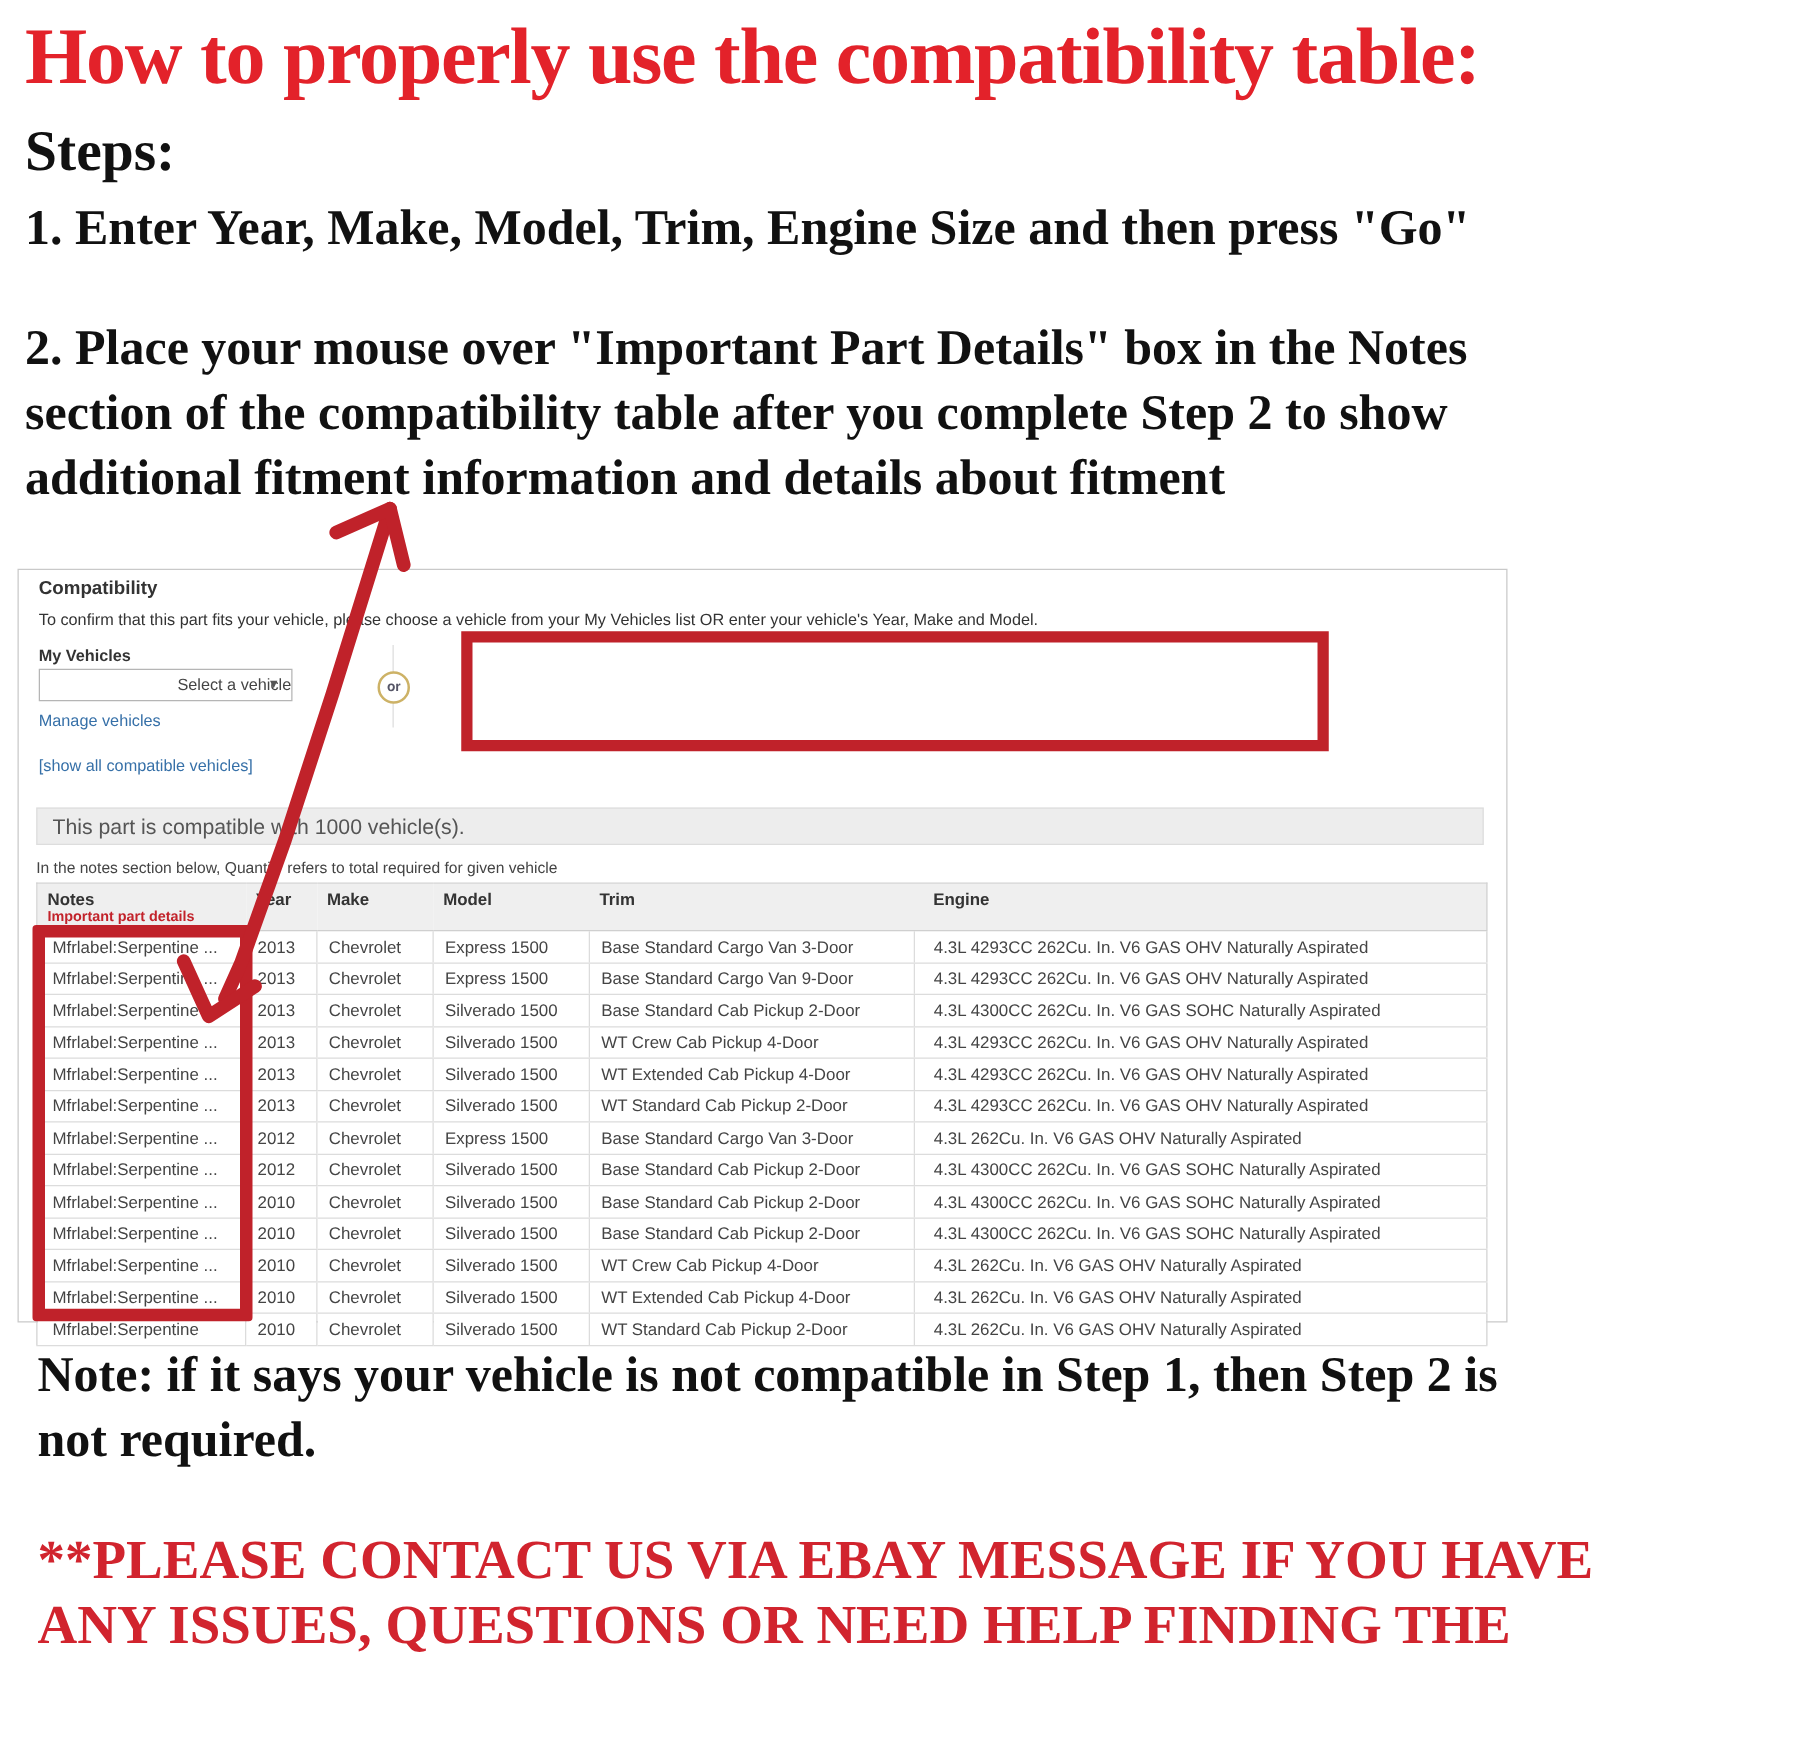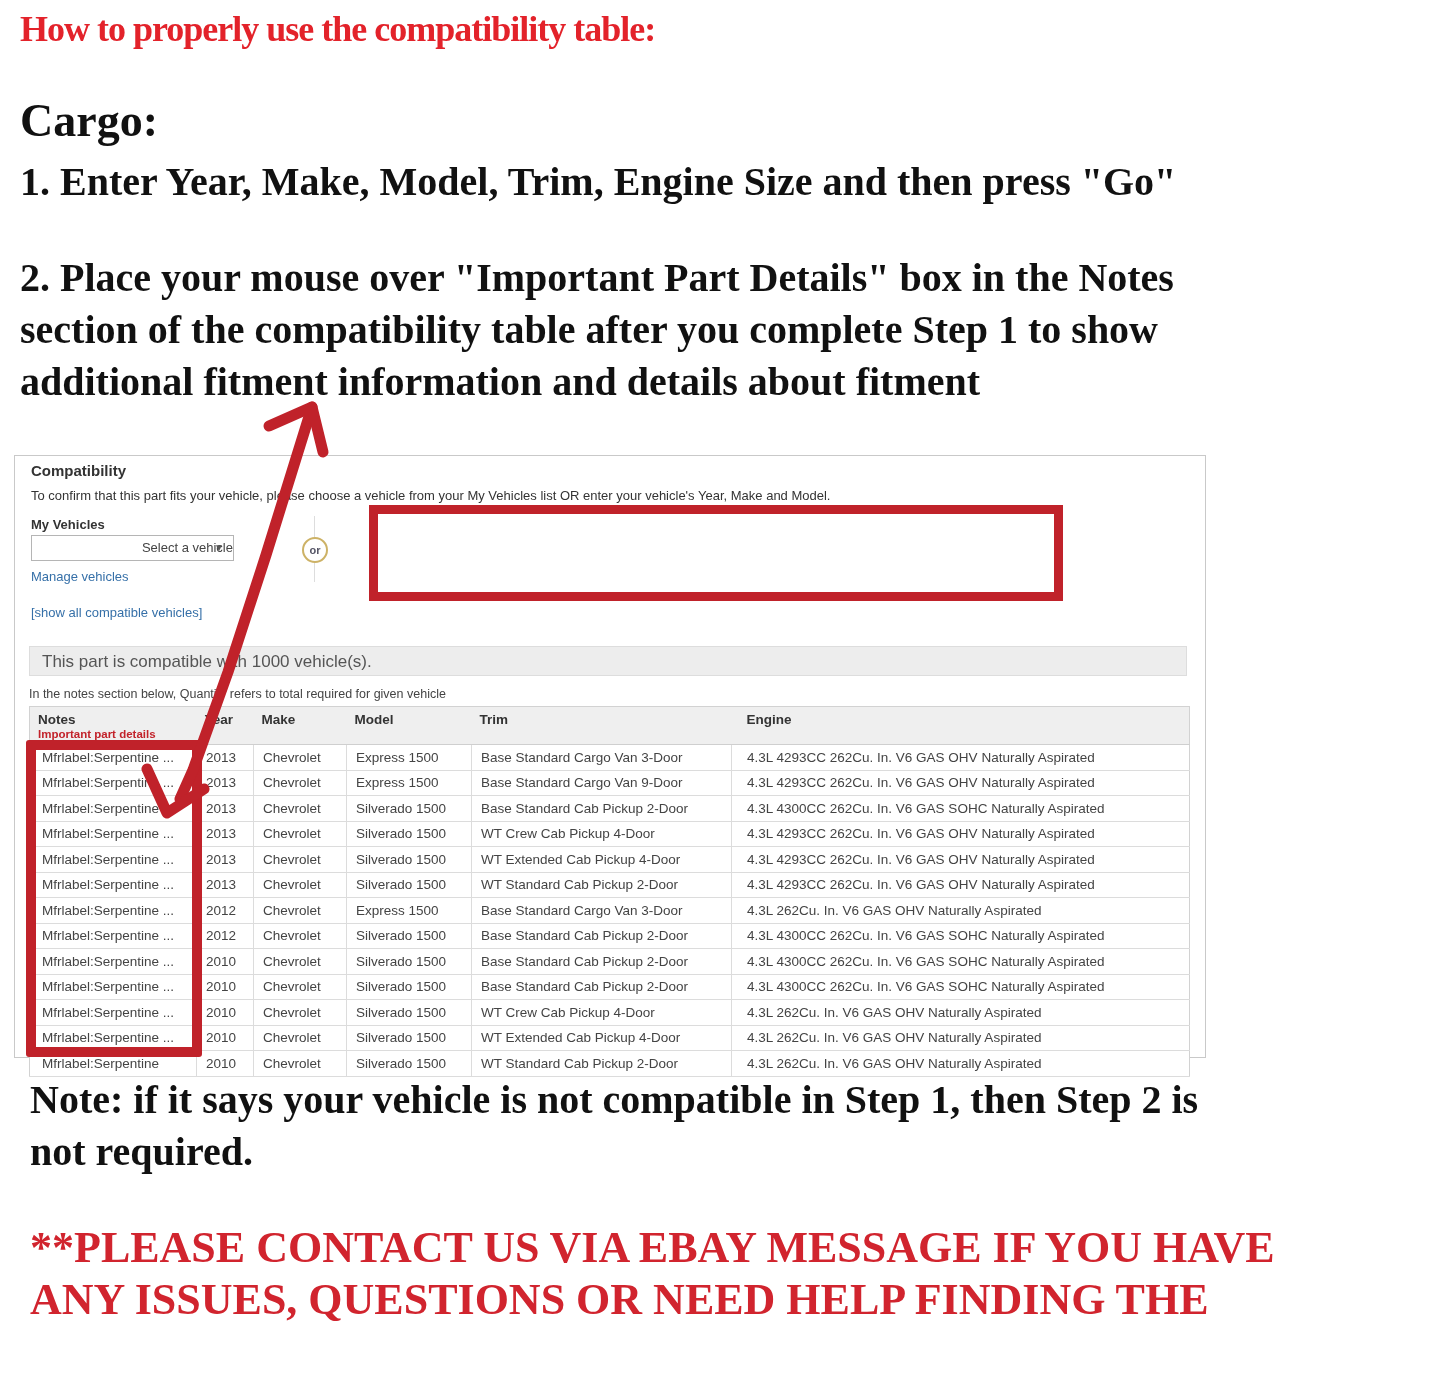--- a/index.html
+++ b/index.html
@@ -2,21 +2,21 @@
 <html><head>
 <meta charset="utf-8">
 <style>
   html,body{margin:0;padding:0;background:#fff;}
   .page{position:relative;width:1445px;height:1393px;background:#fff;overflow:hidden;
         font-family:"Liberation Sans","DejaVu Sans",sans-serif;}
   .serif{font-family:"Liberation Serif","DejaVu Serif",serif;font-weight:bold;}
   .abs{position:absolute;}
 
   
-  .main-title{left:20px;top:8px;font-size:36px;letter-spacing:-1px;color:#e3222a;white-space:nowrap;}
+  .main-title{left:20px;top:8px;font-size:64px;letter-spacing:-1px;color:#e3222a;white-space:nowrap;}
   .steps-title{left:20px;top:94px;font-size:46px;color:#111;}
   .step-line{left:20px;top:158px;font-size:40px;color:#111;white-space:nowrap;}
   .step2-block{left:20px;top:252px;font-size:40px;color:#111;line-height:52px;white-space:nowrap;}
   .note-block{left:30px;top:1074px;font-size:40px;color:#111;line-height:52px;white-space:nowrap;}
   .contact-block{left:30px;top:1222px;font-size:44px;color:#d1242e;line-height:52px;white-space:nowrap;}
 
   
   .panel{left:14px;top:455px;width:1190px;height:601px;border:1px solid #c9c9c9;background:#fff;}
   .comp-title{left:16px;top:6px;font-size:15px;font-weight:bold;color:#333;}
   .comp-desc{left:16px;top:32px;font-size:13px;color:#333;}
@@ -65,25 +65,25 @@
   .notes-redbox{left:11px;top:284px;width:156px;height:297px;border:10px solid #c0222a;border-radius:3px;
         z-index:5;pointer-events:none;}
   .anno-svg{left:0;top:0;width:1445px;height:1393px;z-index:6;pointer-events:none;}
 </style>
 </head>
 <body>
 
 <div class="page">
 
   <div class="abs serif main-title">How to properly use the compatibility table:</div>
-  <div class="abs serif steps-title">Cargo:</div>
+  <div class="abs serif steps-title">Steps:</div>
   <div class="abs serif step-line">1. Enter Year, Make, Model, Trim, Engine Size and then press "Go"</div>
   <div class="abs serif step2-block">
     <div>2. Place your mouse over "Important Part Details" box in the Notes</div>
-    <div>section of the compatibility table after you complete Step 1 to show</div>
+    <div>section of the compatibility table after you complete Step 2 to show</div>
     <div>additional fitment information and details about fitment</div>
   </div>
 
   <div class="abs panel">
     <div class="abs comp-title">Compatibility</div>
     <div class="abs comp-desc">To confirm that this part fits your vehicle, please choose a vehicle from your My Vehicles list OR enter your vehicle's Year, Make and Model.</div>
 
     <div class="abs mv-label">My Vehicles</div>
     <div class="abs vehicle-select">
       <span>Select a vehicle</span>

